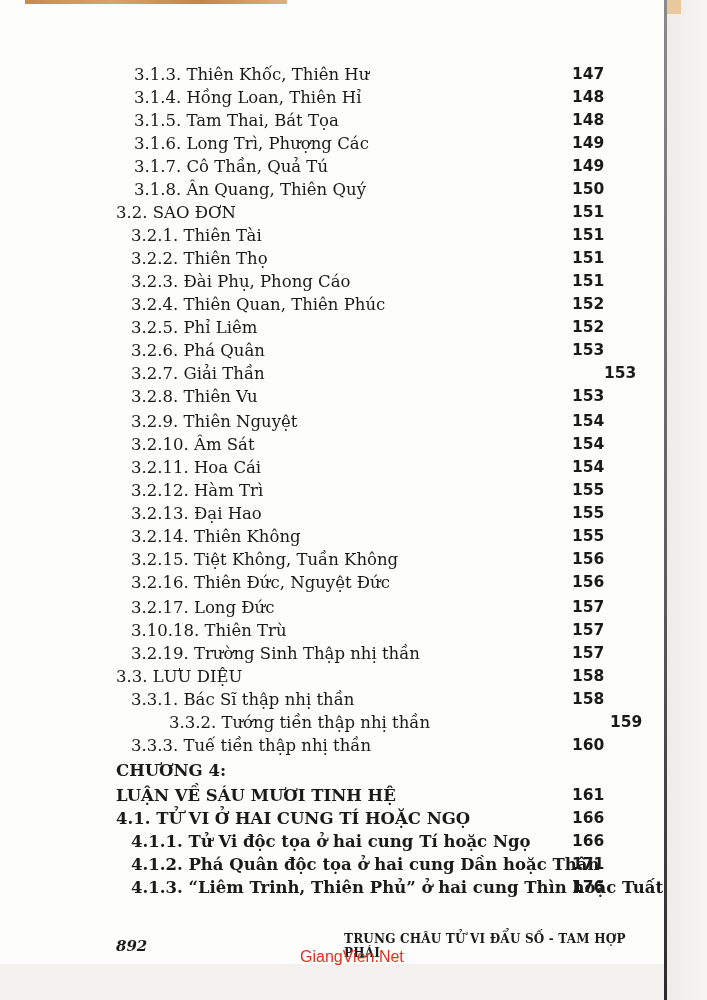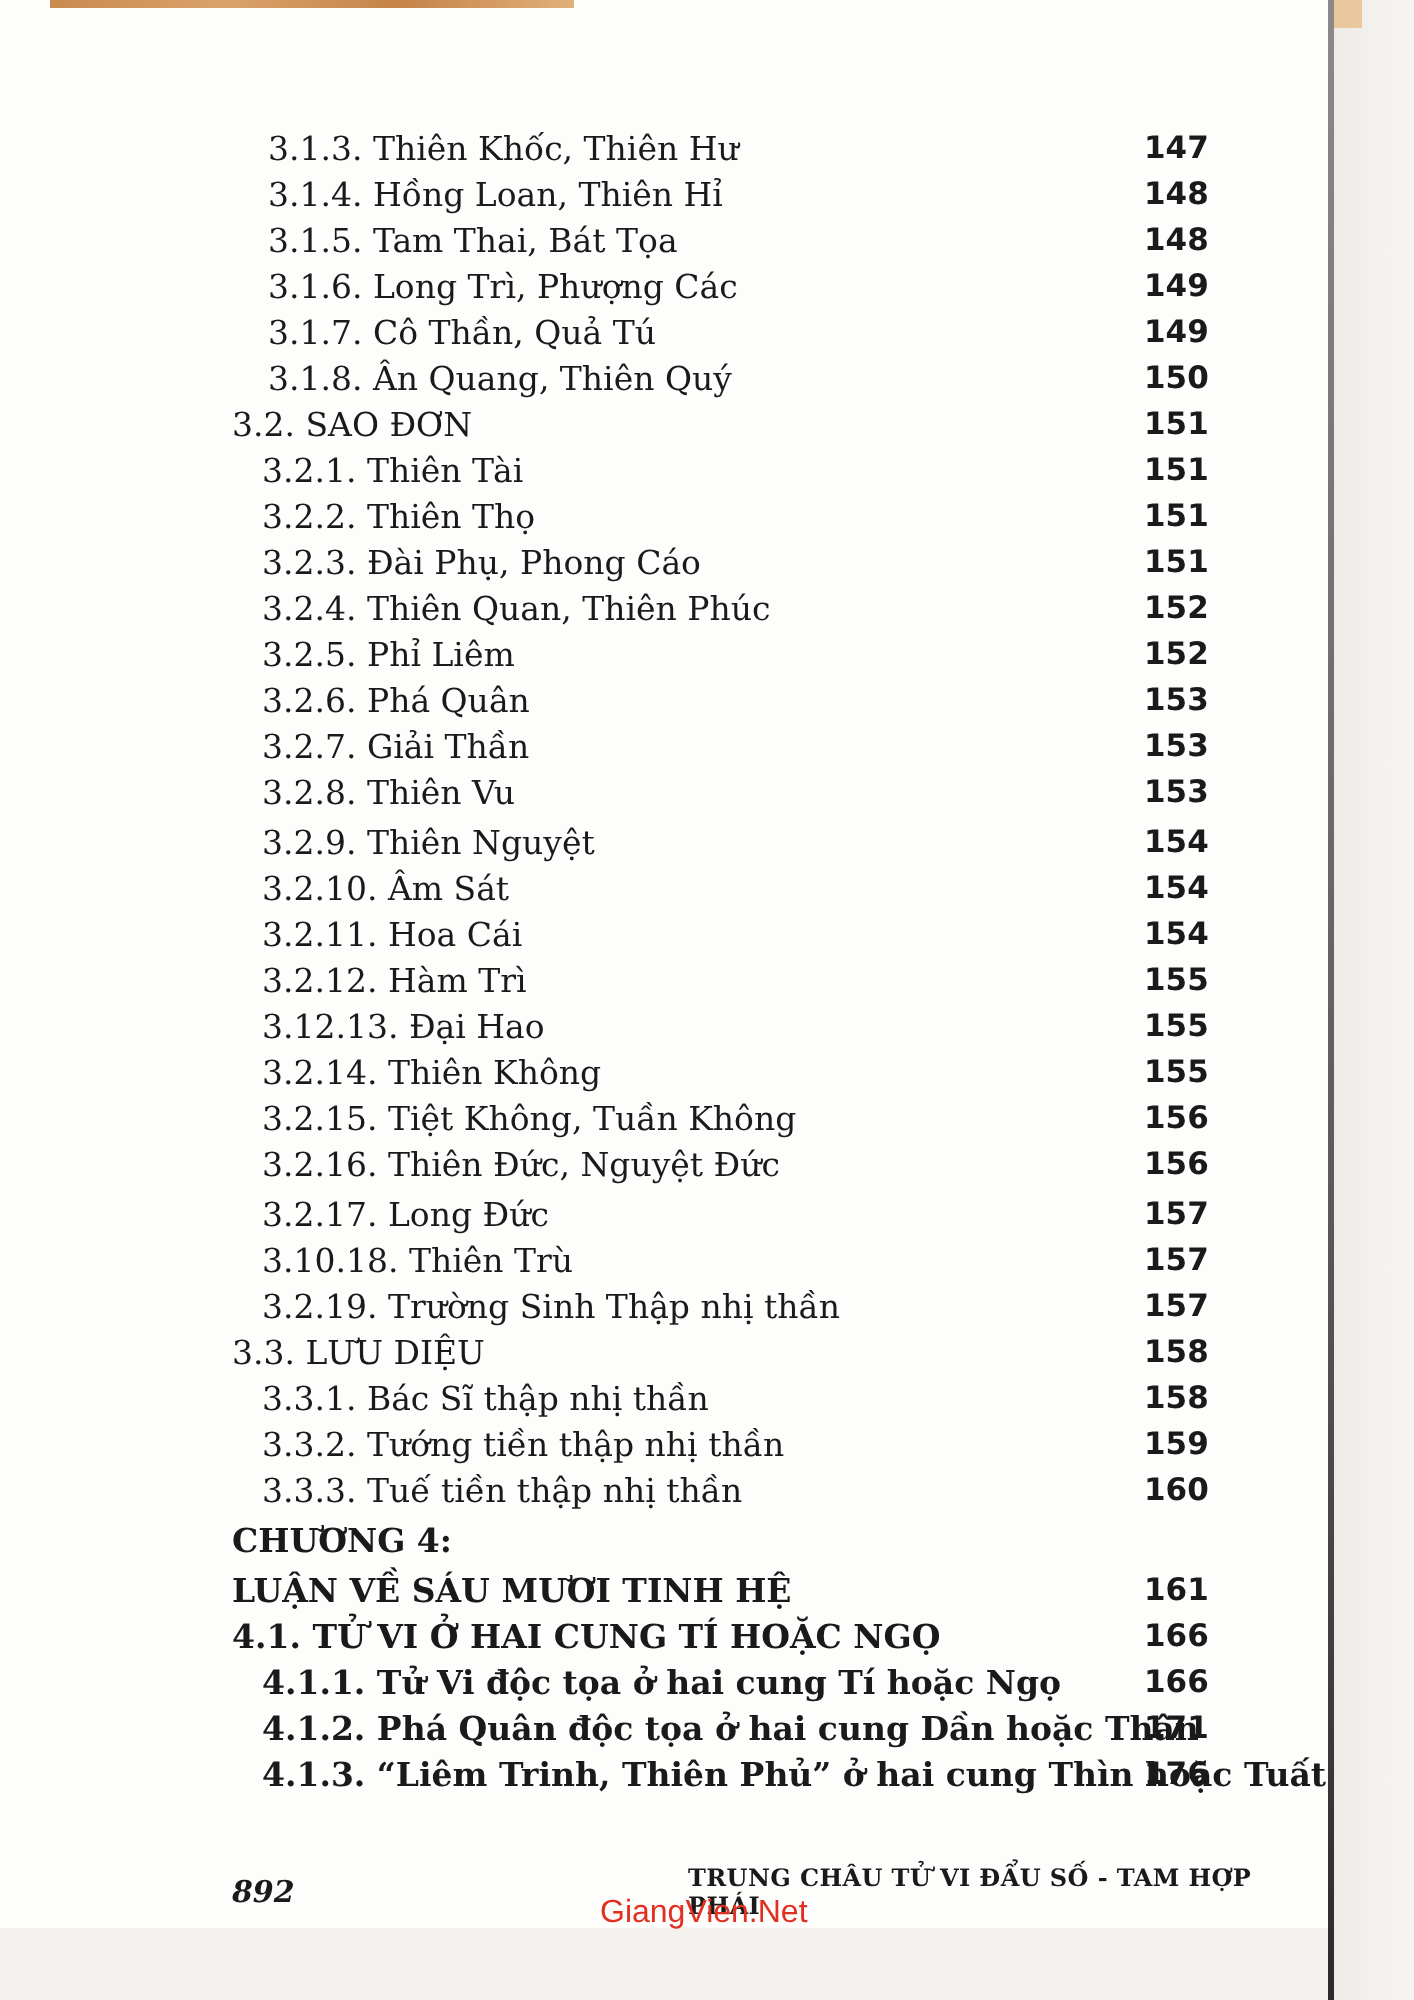--- a/index.html
+++ b/index.html
@@ -110,21 +110,21 @@
         <span class="pg">152</span>
       </div>
       <div class="row l2" style="top: 316px;">
         <span class="label">3.2.5. Phỉ Liêm</span>
         <span class="pg">152</span>
       </div>
       <div class="row l2" style="top: 339px;">
         <span class="label">3.2.6. Phá Quân</span>
         <span class="pg">153</span>
       </div>
-      <div class="row l2" style="top: 362px;">
+      <div class="row l2" style="top: 362px; padding-left: 32px;">
         <span class="label">3.2.7. Giải Thần</span>
         <span class="pg">153</span>
       </div>
       <div class="row l2" style="top: 385px;">
         <span class="label">3.2.8. Thiên Vu</span>
         <span class="pg">153</span>
       </div>
       <div class="row l2" style="top: 410px; text-decoration: underline;">
         <span class="label">3.2.9. Thiên Nguyệt</span>
         <span class="pg">154</span>
@@ -135,21 +135,21 @@
       </div>
       <div class="row l2" style="top: 456px;">
         <span class="label">3.2.11. Hoa Cái</span>
         <span class="pg">154</span>
       </div>
       <div class="row l2" style="top: 479px;">
         <span class="label">3.2.12. Hàm Trì</span>
         <span class="pg">155</span>
       </div>
       <div class="row l2" style="top: 502px;">
-        <span class="label">3.12.13. Đại Hao</span>
+        <span class="label">3.2.13. Đại Hao</span>
         <span class="pg">155</span>
       </div>
       <div class="row l2" style="top: 525px;">
         <span class="label">3.2.14. Thiên Không</span>
         <span class="pg">155</span>
       </div>
       <div class="row l2" style="top: 548px;">
         <span class="label">3.2.15. Tiệt Không, Tuần Không</span>
         <span class="pg">156</span>
       </div>
@@ -170,21 +170,21 @@
         <span class="pg">157</span>
       </div>
       <div class="row l1" style="top: 665px;">
         <span class="label" style="left: 116px;">3.3. LƯU DIỆU</span>
         <span class="pg">158</span>
       </div>
       <div class="row l2" style="top: 688px;">
         <span class="label">3.3.1. Bác Sĩ thập nhị thần</span>
         <span class="pg">158</span>
       </div>
-      <div class="row l2" style="top: 711px;">
+      <div class="row l2" style="top: 711px; margin-left: 38px;">
         <span class="label">3.3.2. Tướng tiền thập nhị thần</span>
         <span class="pg">159</span>
       </div>
       <div class="row l2" style="top: 734px;">
         <span class="label">3.3.3. Tuế tiền thập nhị thần</span>
         <span class="pg">160</span>
       </div>
       <div class="row l1 bold" style="top: 759px;">
         <span class="label" style="left: 116px;">CHƯƠNG 4:</span>
         <span class="pg"></span>

